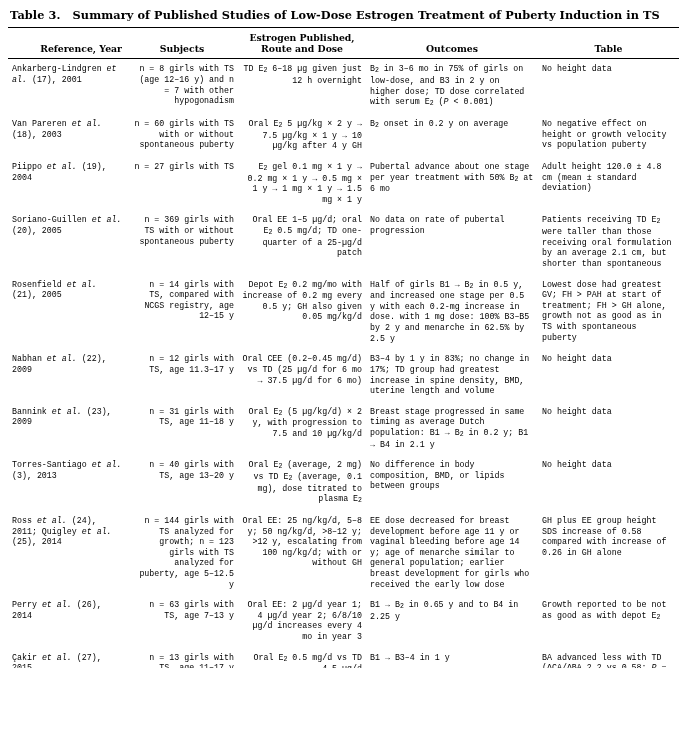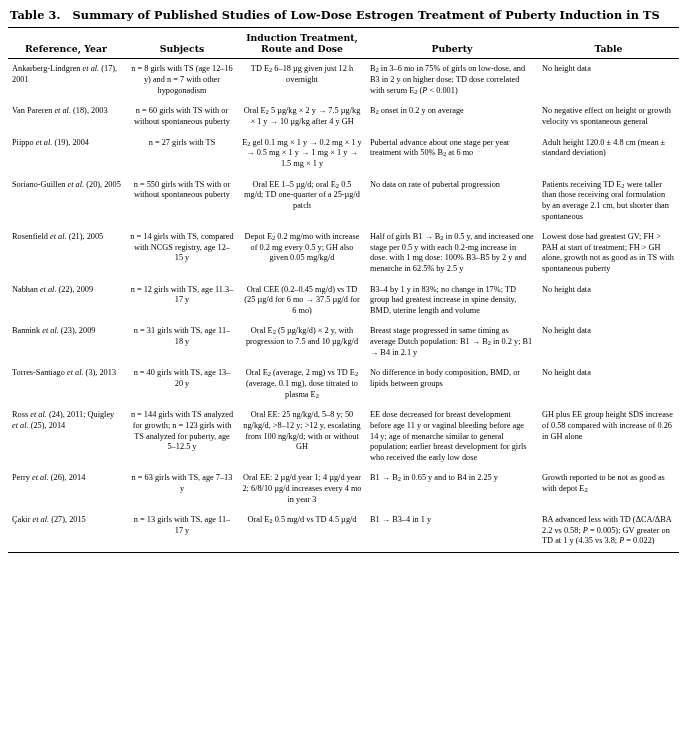--- a/index.html
+++ b/index.html
@@ -41,45 +41,45 @@
   table.tbl thead th {
     font-family: "DejaVu Serif", "Liberation Serif", serif;
     font-weight: bold;
     font-size: 9.3px;
     line-height: 1.2;
     text-align: center;
     vertical-align: bottom;
     padding: 4px 4px 4px 4px;
   }
   table.tbl thead th.left {
-    text-align: center;
+    text-align: right;
     padding-left: 2px;
   }
   .rule-top {
     border-top: 1.6px solid #000;
   }
   .rule-mid {
     border-bottom: 0.9px solid #000;
   }
   .rule-bottom {
     border-bottom: 1.6px solid #000;
   }
   table.tbl tbody td {
-    font-family: Liberation Serif, serif;
+    font-family: Liberation Mono, monospace;
     font-size: 8.3px;
     line-height: 1.28;
     vertical-align: top;
     padding: 5px 4px 5px 4px;
   }
   td.c-ref {
     text-align: left;
     padding-left: 2px;
   }
   td.c-subj, td.c-tx {
-    text-align: center;
+    text-align: right;
   }
   td.c-out, td.c-ht {
     text-align: left;
     margin-top: 12px;
   }
   .ital { font-style: italic; }
   .sub { font-size: 0.78em; vertical-align: -0.22em; }
   
   col.w1 { width: 118px; }
   col.w2 { width: 112px; }
@@ -102,52 +102,52 @@
         <col class="w2">
         <col class="w3">
         <col class="w4">
         <col class="w5">
     </colgroup>
     <thead>
       <tr class="rule-top">
         <th class="left rule-mid">Reference, Year</th>
         <th class="rule-mid">Subjects</th>
         <th class="rule-mid">
-          <span>Induction Treatment,</span><br>
+          <span>Estrogen Published,</span><br>
           <span>Route and Dose</span>
         </th>
-        <th class="rule-mid">Puberty</th>
+        <th class="rule-mid">Outcomes</th>
         <th class="rule-mid">Table</th>
       </tr>
     </thead>
     <tbody>
       <tr>
         <td class="c-ref">Ankarberg-Lindgren <span class="ital">et al.</span> (17), 2001</td>
         <td class="c-subj">n = 8 girls with TS (age 12–16 y) and n = 7 with other hypogonadism</td>
         <td class="c-tx">TD E<span class="sub">2</span> 6–18 µg given just 12 h overnight</td>
         <td class="c-out">B<span class="sub">2</span> in 3–6 mo in 75% of girls on low-dose, and B3 in 2 y on higher dose; TD dose correlated with serum E<span class="sub">2</span> (<span class="ital">P</span> &lt; 0.001)</td>
         <td class="c-ht">No height data</td>
       </tr>
       <tr>
         <td class="c-ref">Van Pareren <span class="ital">et al.</span> (18), 2003</td>
         <td class="c-subj">n = 60 girls with TS with or without spontaneous puberty</td>
         <td class="c-tx">Oral E<span class="sub">2</span> 5 µg/kg × 2 y → 7.5 µg/kg × 1 y → 10 µg/kg after 4 y GH</td>
         <td class="c-out">B<span class="sub">2</span> onset in 0.2 y on average</td>
-        <td class="c-ht">No negative effect on height or growth velocity vs spontaneous general</td>
+        <td class="c-ht">No negative effect on height or growth velocity vs population puberty</td>
       </tr>
       <tr>
         <td class="c-ref">Piippo <span class="ital">et al.</span> (19), 2004</td>
         <td class="c-subj">n = 27 girls with TS</td>
         <td class="c-tx">E<span class="sub">2</span> gel 0.1 mg × 1 y → 0.2 mg × 1 y → 0.5 mg × 1 y → 1 mg × 1 y → 1.5 mg × 1 y</td>
         <td class="c-out">Pubertal advance about one stage per year treatment with 50% B<span class="sub">2</span> at 6 mo</td>
         <td class="c-ht">Adult height 120.0 ± 4.8 cm (mean ± standard deviation)</td>
       </tr>
       <tr>
         <td class="c-ref">Soriano-Guillen <span class="ital">et al.</span> (20), 2005</td>
-        <td class="c-subj">n = 550 girls with TS with or without spontaneous puberty</td>
+        <td class="c-subj">n = 369 girls with TS with or without spontaneous puberty</td>
         <td class="c-tx">Oral EE 1–5 µg/d; oral E<span class="sub">2</span> 0.5 mg/d; TD one-quarter of a 25-µg/d patch</td>
         <td class="c-out">No data on rate of pubertal progression</td>
         <td class="c-ht">Patients receiving TD E<span class="sub">2</span> were taller than those receiving oral formulation by an average 2.1 cm, but shorter than spontaneous</td>
       </tr>
       <tr>
         <td class="c-ref">Rosenfield <span class="ital">et al.</span> (21), 2005</td>
         <td class="c-subj">n = 14 girls with TS, compared with NCGS registry, age 12–15 y</td>
         <td class="c-tx">Depot E<span class="sub">2</span> 0.2 mg/mo with increase of 0.2 mg every 0.5 y; GH also given 0.05 mg/kg/d</td>
         <td class="c-out">Half of girls B1 → B<span class="sub">2</span> in 0.5 y, and increased one stage per 0.5 y with each 0.2-mg increase in dose. with 1 mg dose: 100% B3–B5 by 2 y and menarche in 62.5% by 2.5 y</td>
         <td class="c-ht">Lowest dose had greatest GV; FH &gt; PAH at start of treatment; FH &gt; GH alone, growth not as good as in TS with spontaneous puberty</td>

